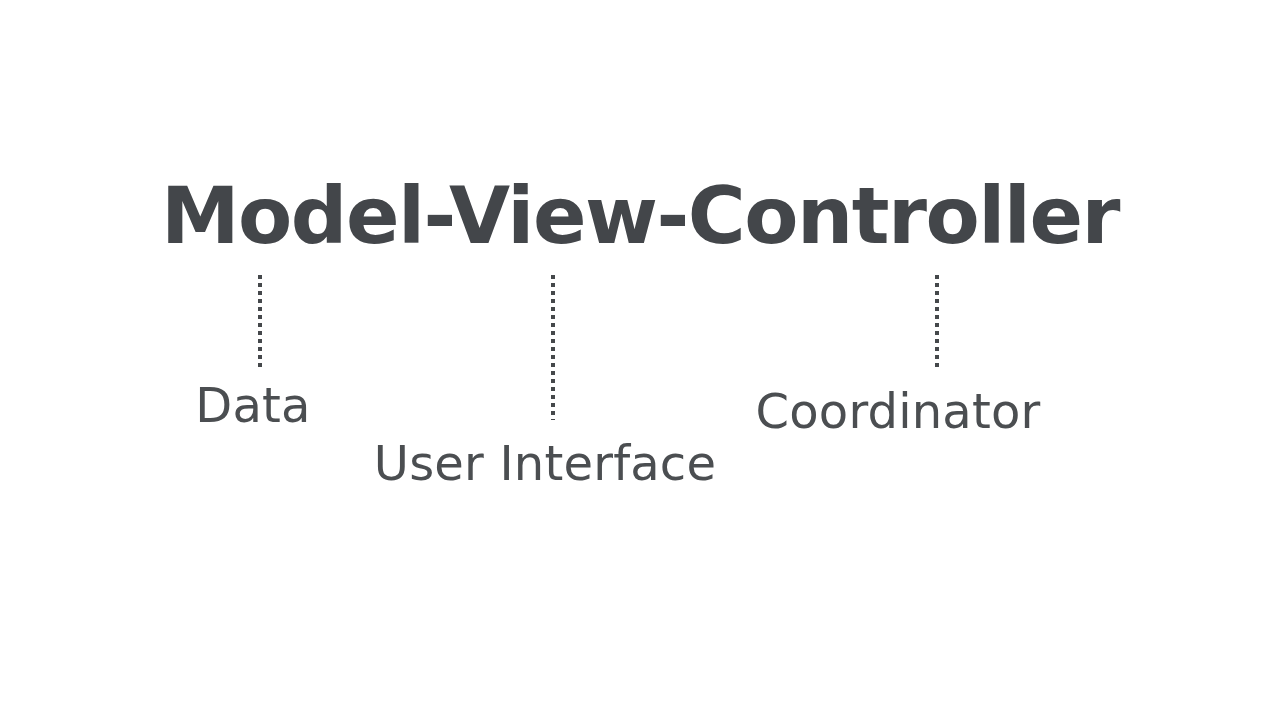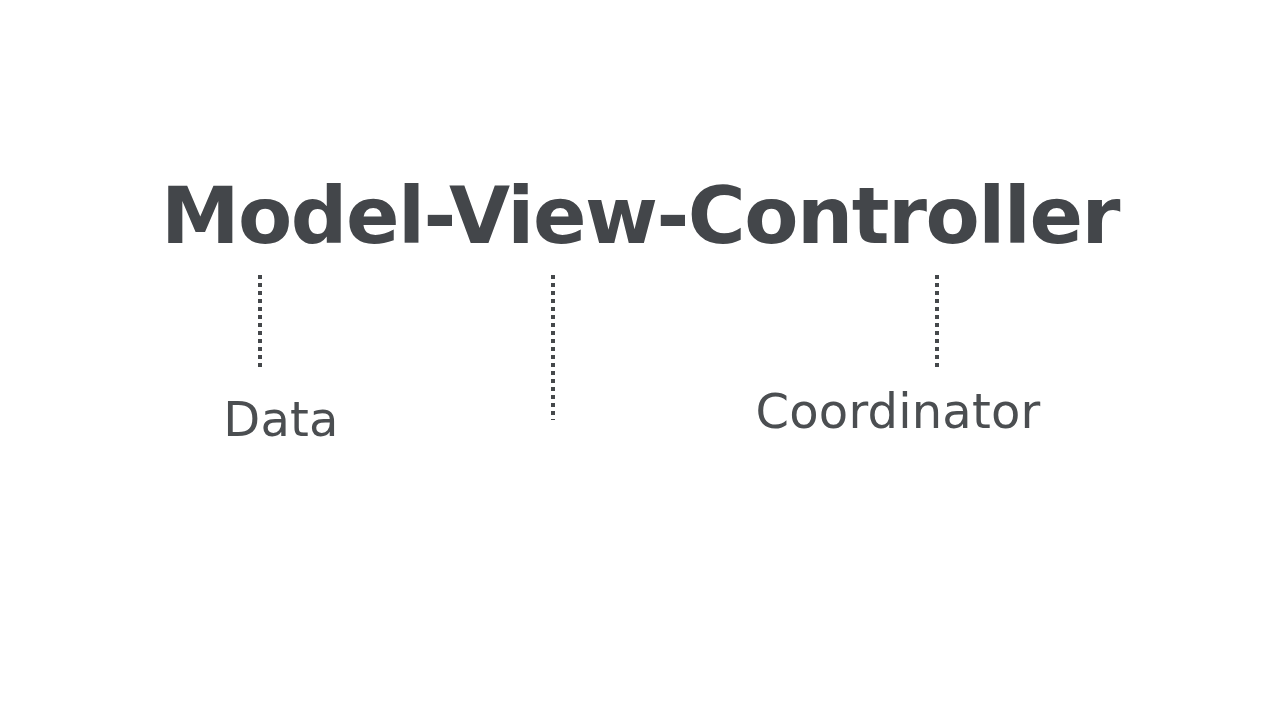--- a/index.html
+++ b/index.html
@@ -61,33 +61,34 @@
     font-family: "DejaVu Sans", "Liberation Sans", sans-serif;
     font-size: 48px;
     font-weight: 400;
     letter-spacing: 0.2px;
     line-height: 58px;
     color: #4b4e51;
     white-space: nowrap;
     text-align: center;
     transform: translateX(-50%);
   }
-  .label-data      { left: 253px; top: 390px; margin-left: 28px; }
+  .label-data      { left: 253px; top: 376px; }
   .label-ui        { left: 545px; top: 434px; }
   .label-coord     { left: 898px; top: 382px; }
 </style>
 </head>
 <body>
 
 <div id="slide">
 
   <div class="title">Model-View-Controller</div>
 
   <div class="connector connector-model"></div>
   <div class="connector connector-view"></div>
   <div class="connector connector-controller"></div>
 
   <div class="leaf-label label-data">Data</div>
 
+  <div class="leaf-label label-ui">User Interface</div>
 
   <div class="leaf-label label-coord">Coordinator</div>
 
 </div>
 
 </body></html>

